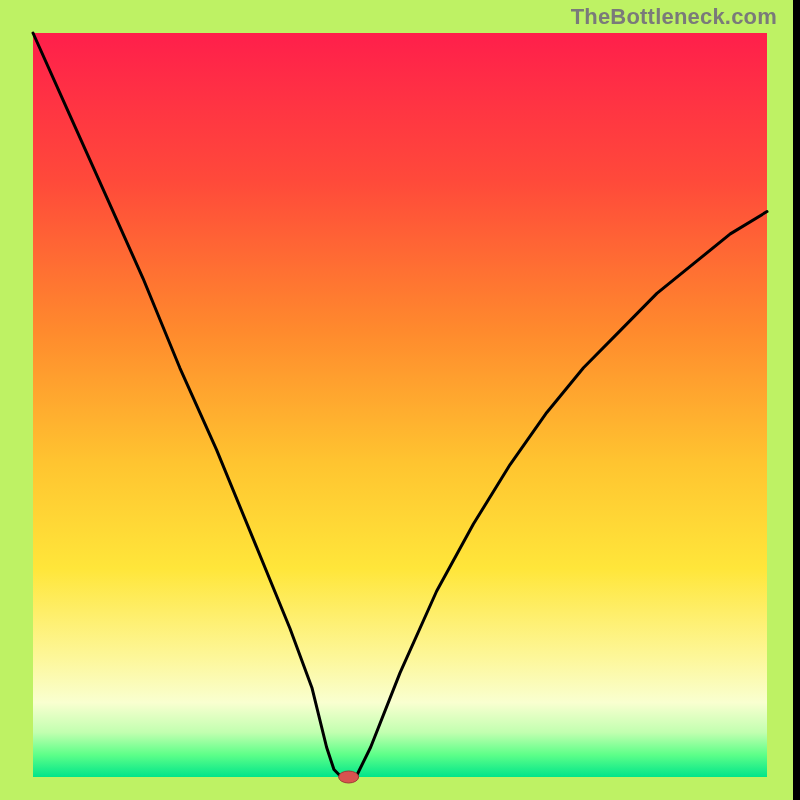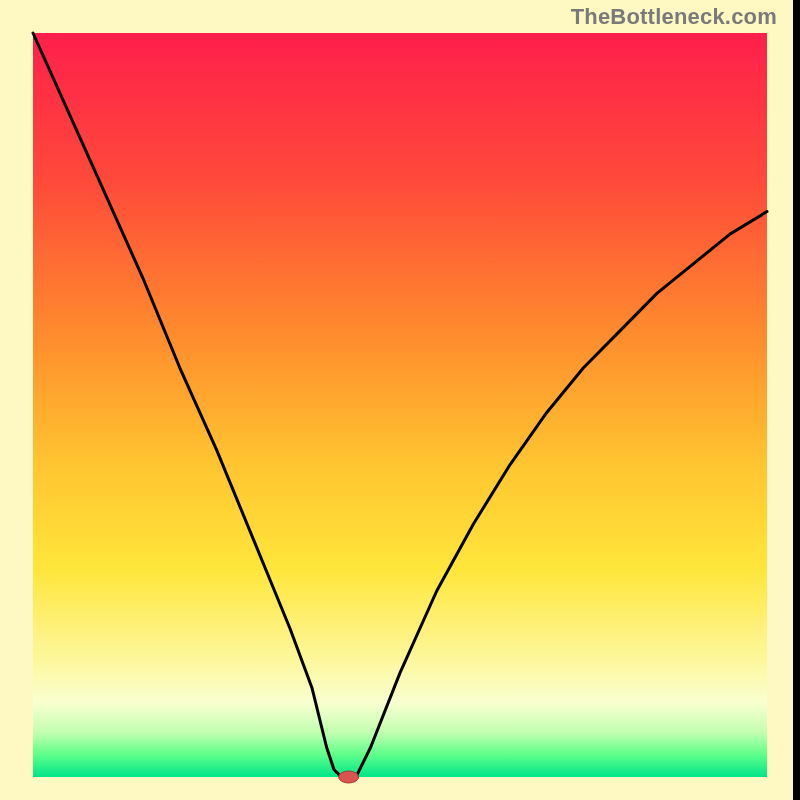--- a/index.html
+++ b/index.html
@@ -7,21 +7,21 @@
     padding: 0;
     width: 800px;
     height: 800px;
     background: #000;
     font-family: Arial, Helvetica, sans-serif;
   }
   .frame {
     position: relative;
     width: 793px;
     height: 800px;
-    background: #fef9c3;
+    background: #bef264;
   }
   .watermark {
     position: absolute;
     top: 4px;
     right: 16px;
     color: #7a7a7a;
     font-size: 22px;
     font-weight: 600;
     letter-spacing: 0.2px;
     user-select: none;

